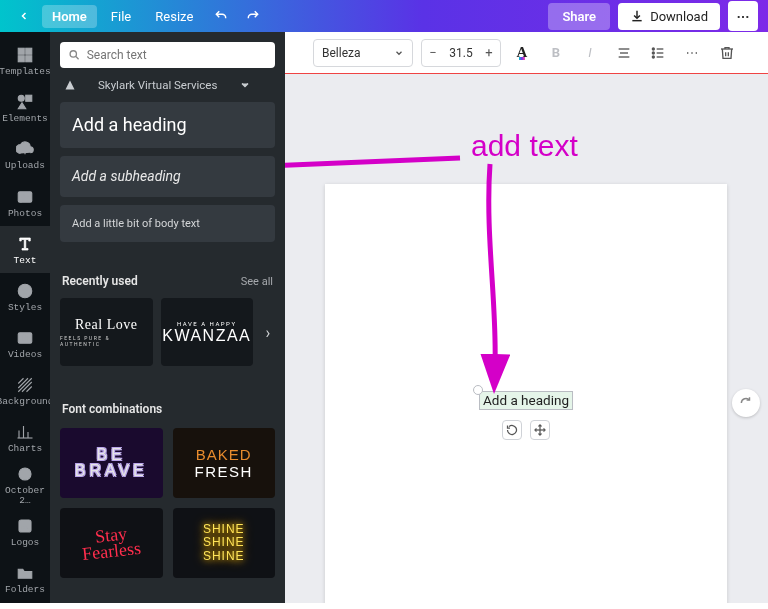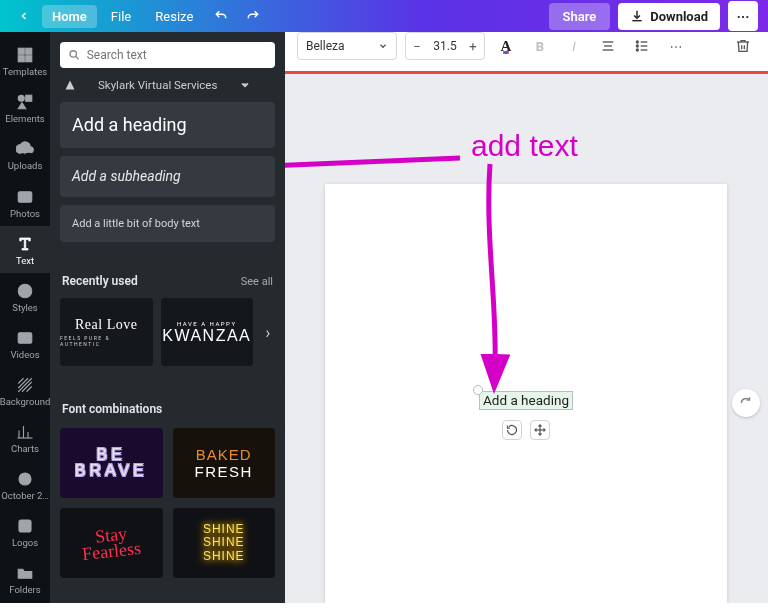--- a/index.html
+++ b/index.html
@@ -14,38 +14,38 @@
   }
   .topbar .left { display:flex; align-items:center; gap:4px; }
   .topbar .btn {
     padding:4px 10px; border-radius:4px; cursor:pointer; display:flex; align-items:center; gap:6px;
   }
   .topbar .home { background:rgba(255,255,255,0.25); font-weight:600;}
   .topbar .icon-btn { width:28px; height:28px; display:flex; align-items:center; justify-content:center; border-radius:4px;}
   .topbar .spacer { flex:1; }
   .topbar .share { background:rgba(255,255,255,0.3); padding:6px 14px; border-radius:4px; font-weight:600;}
   .topbar .download {
-    background:#fff; color:#222; padding:6px 12px; border-radius:4px; font-weight:700;
+    background:#fff; color:#222; padding:6px 12px; border-radius:4px; font-weight:400;
     display:flex; align-items:center; gap:6px; margin-left:8px;
   }
   .topbar .more {
     background:#fff; color:#333; width:30px; height:30px; display:flex; align-items:center; justify-content:center;
     border-radius:4px; margin-left:8px; font-weight:bold;
   }
 
   
   .shell { display:flex; height:calc(609px - 38px); }
   .rail {
     width:50px; background:#0d1216; color:#a1a5aa; display:flex; flex-direction:column; align-items:center;
     font-size:9.5px; padding-top:6px;
   }
   .rail .item { width:50px; height:48px; display:flex; flex-direction:column; align-items:center; justify-content:center; gap:3px; cursor:pointer;}
   .rail .item.active { background:#252a2e; color:#fff;}
   .rail .item svg { width:18px; height:18px; fill:currentColor; stroke:currentColor;}
-  .rail .item span { line-height:1; }
+  .rail .item span { text-align:center; line-height:1;font-family:Liberation Mono, monospace; }
 
   
   .panel {
     width:235px; background:#252a2e; color:#e6e6e6; display:flex; flex-direction:column;
     position:relative;
   }
   .panel .search-wrap { padding:10px 10px; }
   .panel .search {
     background:#fff; border-radius:4px; display:flex; align-items:center; padding:6px 8px; gap:6px;
   }
@@ -82,22 +82,22 @@
   .shine { background:#0f1115;}
   .shine .sh { font-family:'Arial Black',sans-serif; color:#ffe55a; font-size:12px; letter-spacing:1px; line-height:1.1; text-shadow:0 0 6px #ffcc00,0 0 12px #ff9900;}
   .panel-handle {
     position:absolute; right:-10px; top:350px; width:12px; height:48px; background:#252a2e;
     border-radius:0 20px 20px 0; display:flex; align-items:center; justify-content:center; color:#9ea2a6; font-size:10px; cursor:pointer;
   }
 
   
   .canvas-area { flex:1; background:#ebecf0; display:flex; flex-direction:column; position:relative;}
   .toolbar2 {
-    height:42px; background:#fff; border-bottom:3px solid #ef4444; display:flex; align-items:flex-start;
-    padding:0 12px; gap:8px; font-size:13px; color:#333;
+    height:42px; background:#fff; border-bottom:1px solid #ef4444; display:flex; align-items:center;
+    padding:0 28px; gap:8px; font-size:13px; color:#333;
   }
   .font-select { flex:0 0 100px; border:1px solid #d6d8dc; border-radius:4px; height:28px; display:flex; align-items:center; justify-content:space-between; padding:0 8px; cursor:pointer; font-size:12px;}
   .num-group { display:flex; align-items:center; border:1px solid #d6d8dc; border-radius:4px; height:28px;}
   .num-group .pm { width:22px; text-align:center; cursor:pointer; color:#555;}
   .num-group .val { width:34px; text-align:center; font-size:12px;}
   .tbtn { width:26px; height:28px; display:flex; align-items:center; justify-content:center; border-radius:4px; cursor:pointer; color:#555;}
   .tbtn.b { font-weight:700; color:#bdbfc4;}
   .tbtn.i { font-style:italic; font-family:serif; color:#bdbfc4;}
   .color-A { position:relative; font-family:serif; font-weight:bold; font-size:15px; color:#222;}
   .color-A::after{content:""; position:absolute; left:2px; right:2px; bottom:1px; height:3px; background:linear-gradient(90deg,#00c4cc,#7d2ae8,#ff5ead);}

